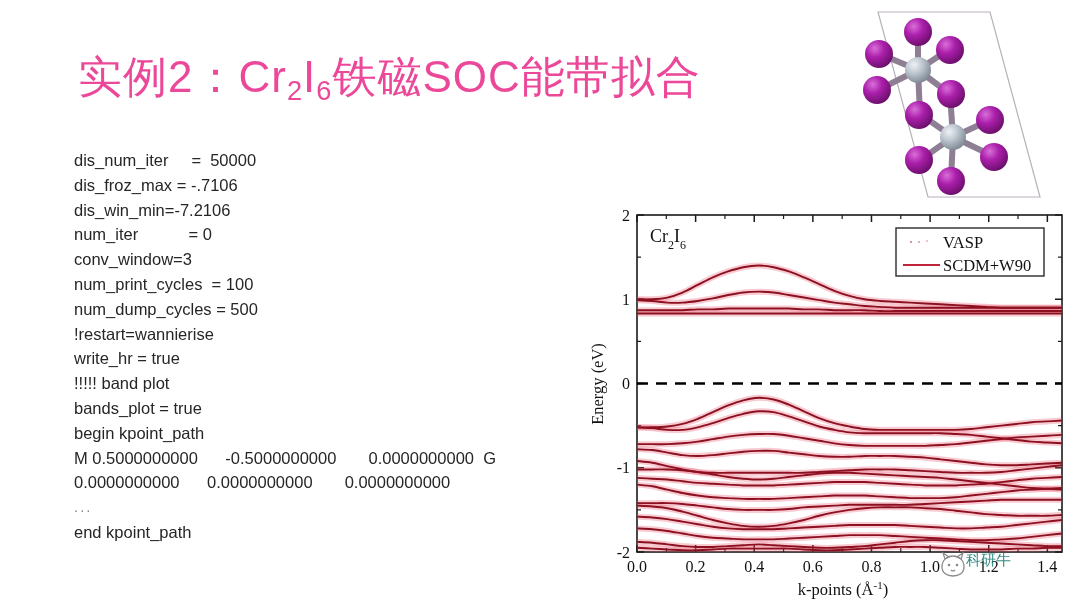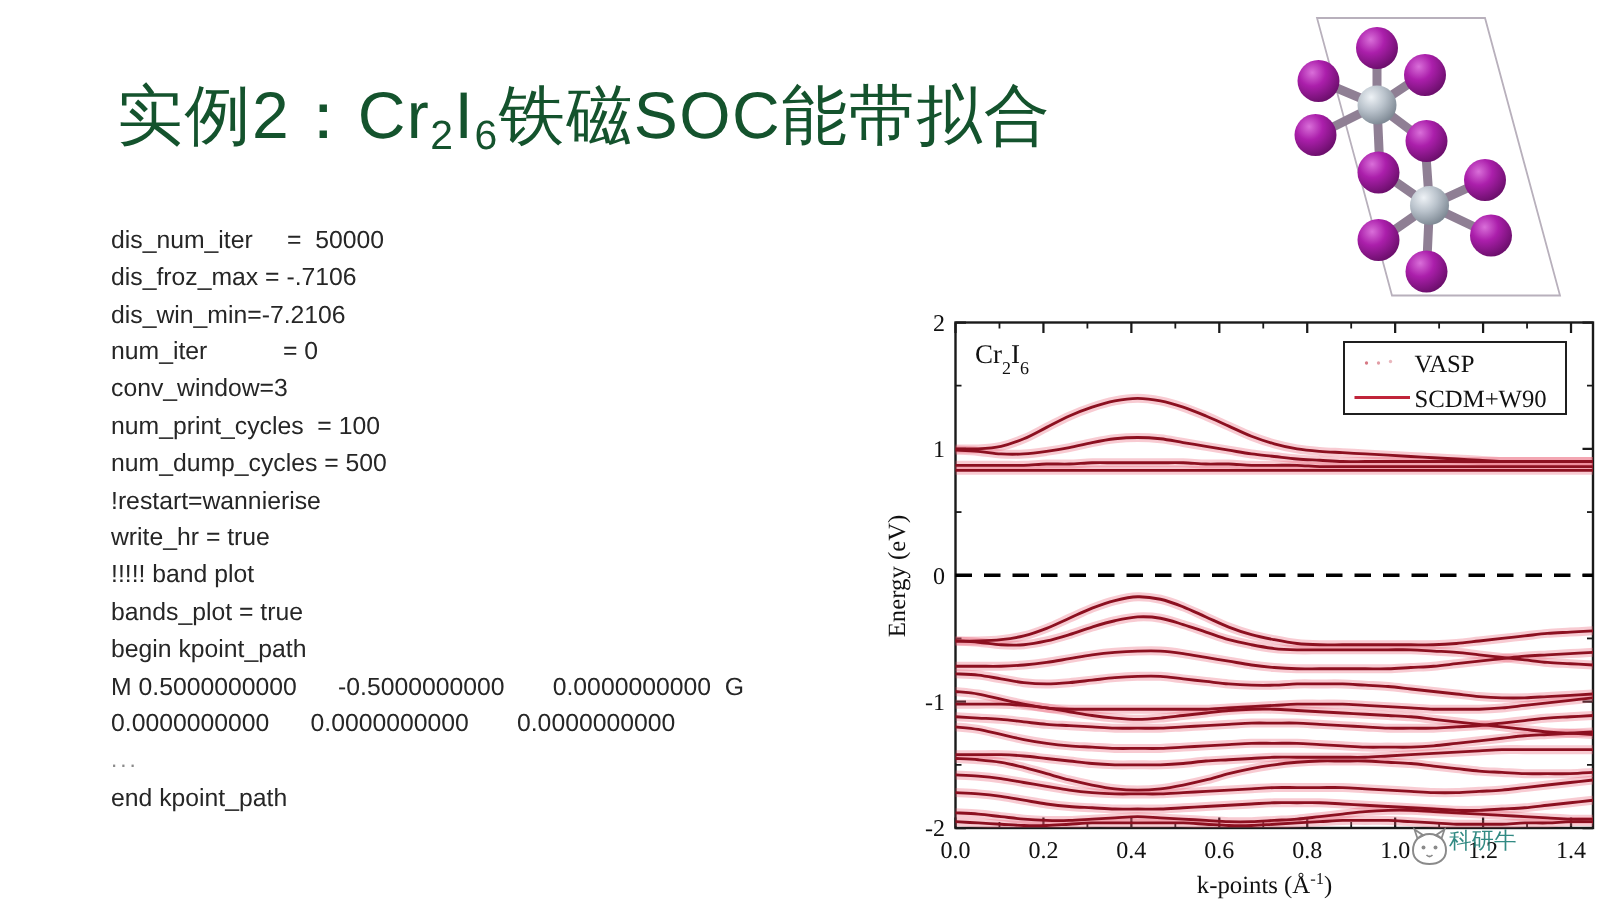--- a/index.html
+++ b/index.html
@@ -11,21 +11,21 @@
     overflow:hidden;
   }
   #slide{position:absolute;left:0;top:0;width:1080px;height:605px;}
 
   
   #title{
     position:absolute;
     left:78px; top:48px;
     font-size:44px;
     letter-spacing:1px;
-    color:#14532d;
+    color:#ec4899;
     font-family:"Liberation Sans", sans-serif;
     white-space:nowrap;
   }
   #title sub{font-size:0.62em;vertical-align:-0.28em;}
 
   
   #codeblock{
     position:absolute;
     left:30px; top:148px;
     width:540px;

